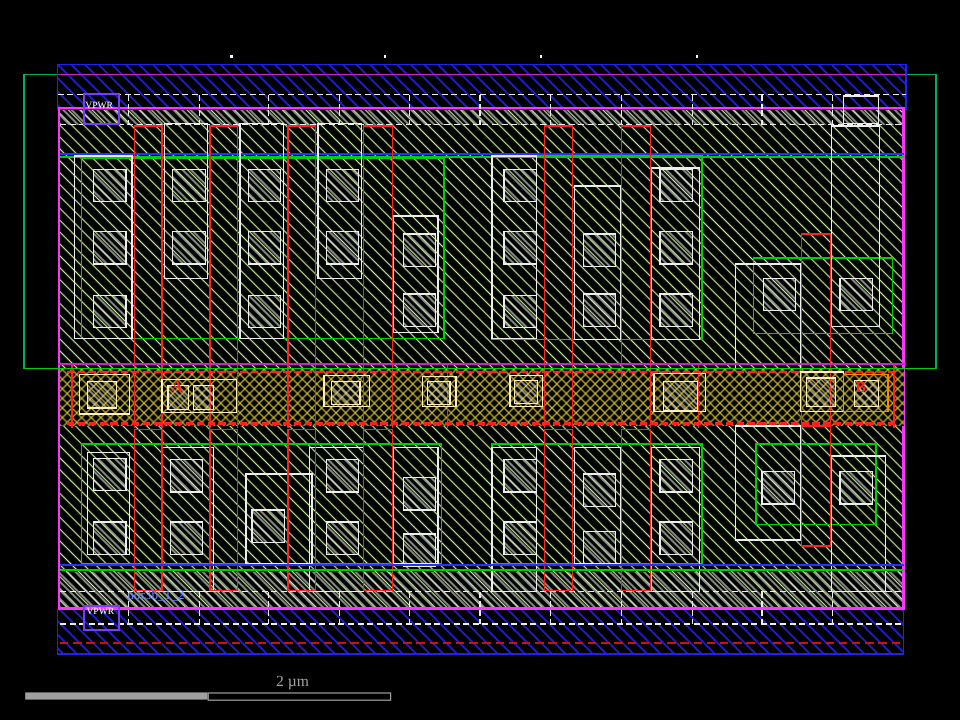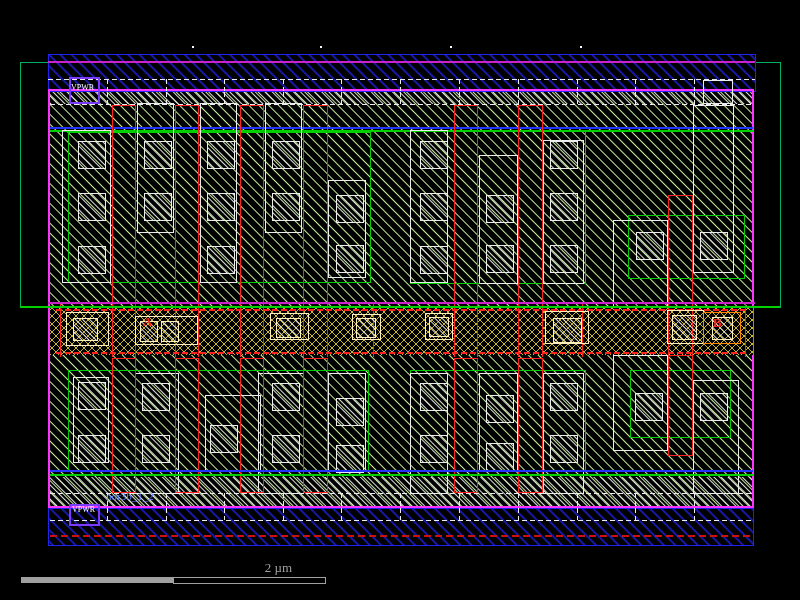--- a/index.html
+++ b/index.html
@@ -26,21 +26,21 @@
   .l-red{stroke:var(--red);}
   .p-blu{stroke:var(--rail_blue);stroke-width:1.4;}
   .p-grn{stroke:var(--hatch_green);stroke-width:1;}
   .p-wht{stroke:var(--white_hatch);stroke-width:1;}
   .p-olv{stroke:var(--olive);stroke-width:1;fill:none;}
   
   .lbl{position:absolute;white-space:pre;line-height:1;}
   .lbl-net{color:#fff;font-size:8px;letter-spacing:0px;}
   .lbl-inst{color:var(--label_blue);font-size:11px;}
   .lbl-port{color:var(--red);font-size:13px;font-weight:bold;}
-  #scale-label{position:absolute;left:230px;top:560px;width:97px;text-align:center;
+  #scale-label{position:absolute;left:230px;top:560px;width:97px;text-align:left;
      color:var(--gray);font-size:13px;}
   #scale-bar-fill{position:absolute;left:21px;top:577px;width:152px;height:6px;
      background:var(--gray);}
   #scale-bar-outline{position:absolute;left:173px;top:577px;width:151px;height:5px;
      border:1px solid var(--gray);}
 </style>
 </head>
 <body>
 
 <div id="screen">

